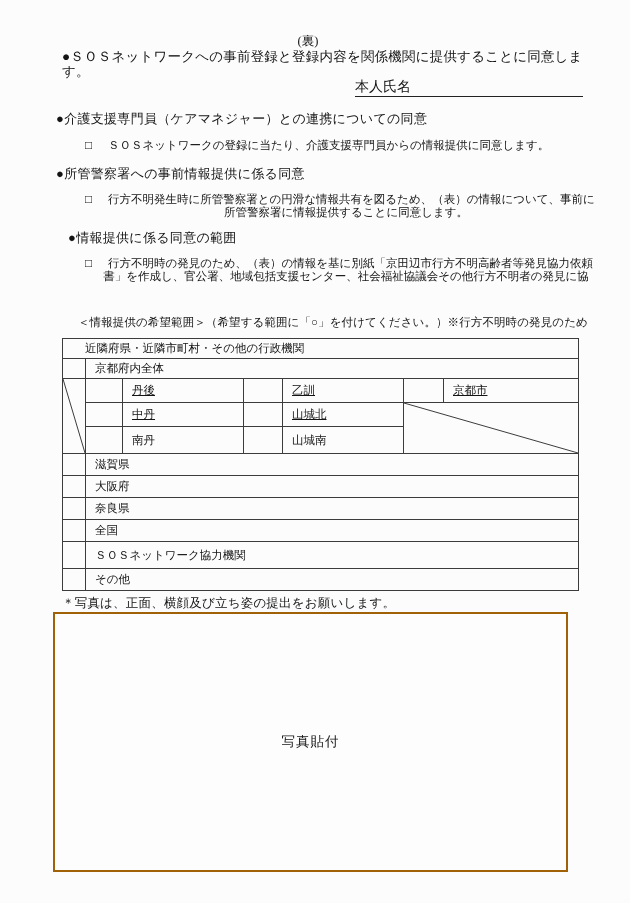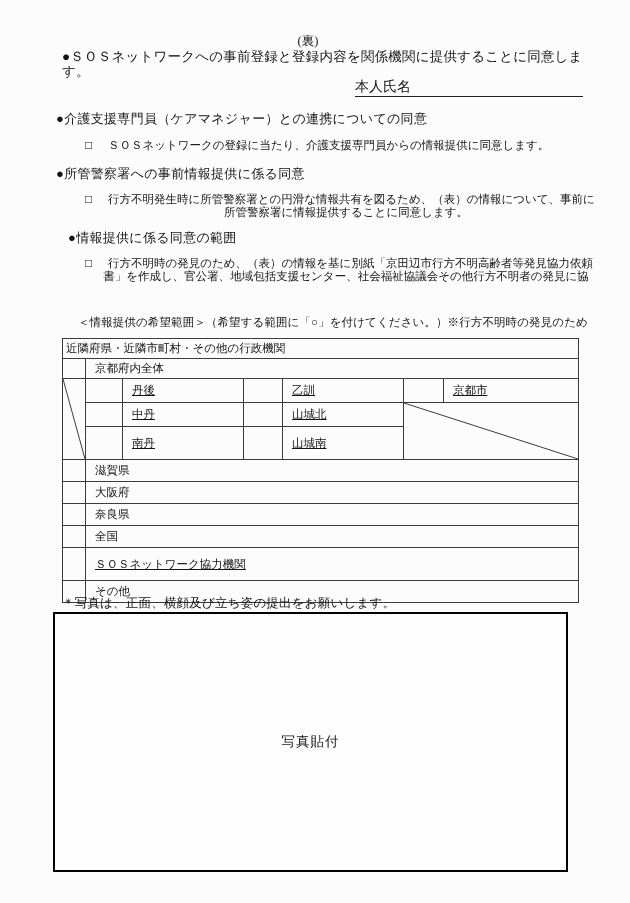--- a/index.html
+++ b/index.html
@@ -44,30 +44,30 @@
     border-collapse:collapse;table-layout:fixed;width:516px;
   }
   .scope-table td{
     border:1px solid #3c3c3c;
     font-size:11.5px;
     padding:0;
     vertical-align:middle;
     overflow:hidden;
   }
   .scope-table td.lbl{padding-left:9px;}
-  .scope-table td.hdr{padding-left:3px;}
-  .r20{height:20px;} .r22{height:22px;} .r23{height:33px;text-decoration:underline;} .r24{height:24px;text-decoration:underline;}
+  .scope-table td.hdr{padding-left:22px;}
+  .r20{height:20px;} .r22{height:22px;} .r23{height:27px;} .r24{height:24px;text-decoration:underline;}
   td.diag{position:relative;}
   .diag-svg{position:absolute;top:0;left:0;width:100%;height:100%;display:block;}
 
   .photo-note{top:595px;left:62px;font-size:12.5px;letter-spacing:0.2px;}
 
   .photo-box{
     top:612px;left:53px;width:511px;height:256px;
-    border:2px solid #000000;
+    border:2px solid #a16207;
     background:#fdfdfd;
     display:flex;align-items:center;justify-content:center;
     font-size:13.5px;letter-spacing:1px;
   }
 </style>
 </head>
 <body>
 
 <div class="page">
 

